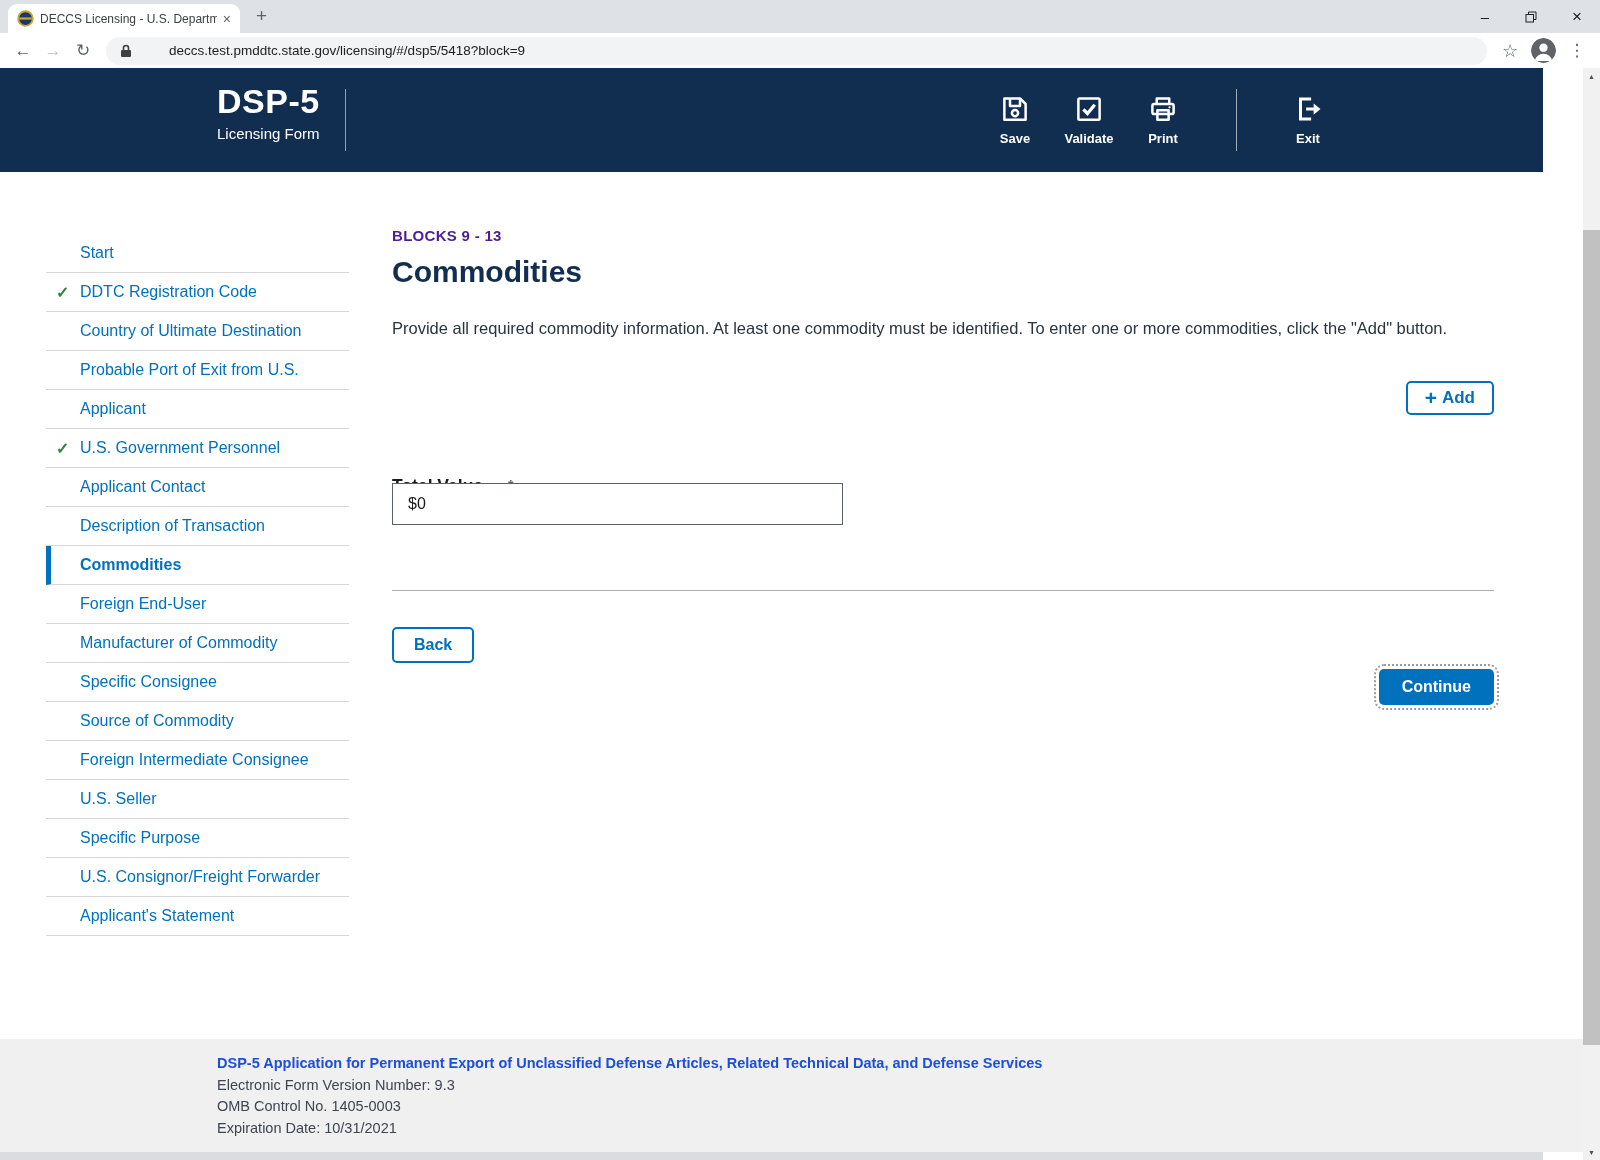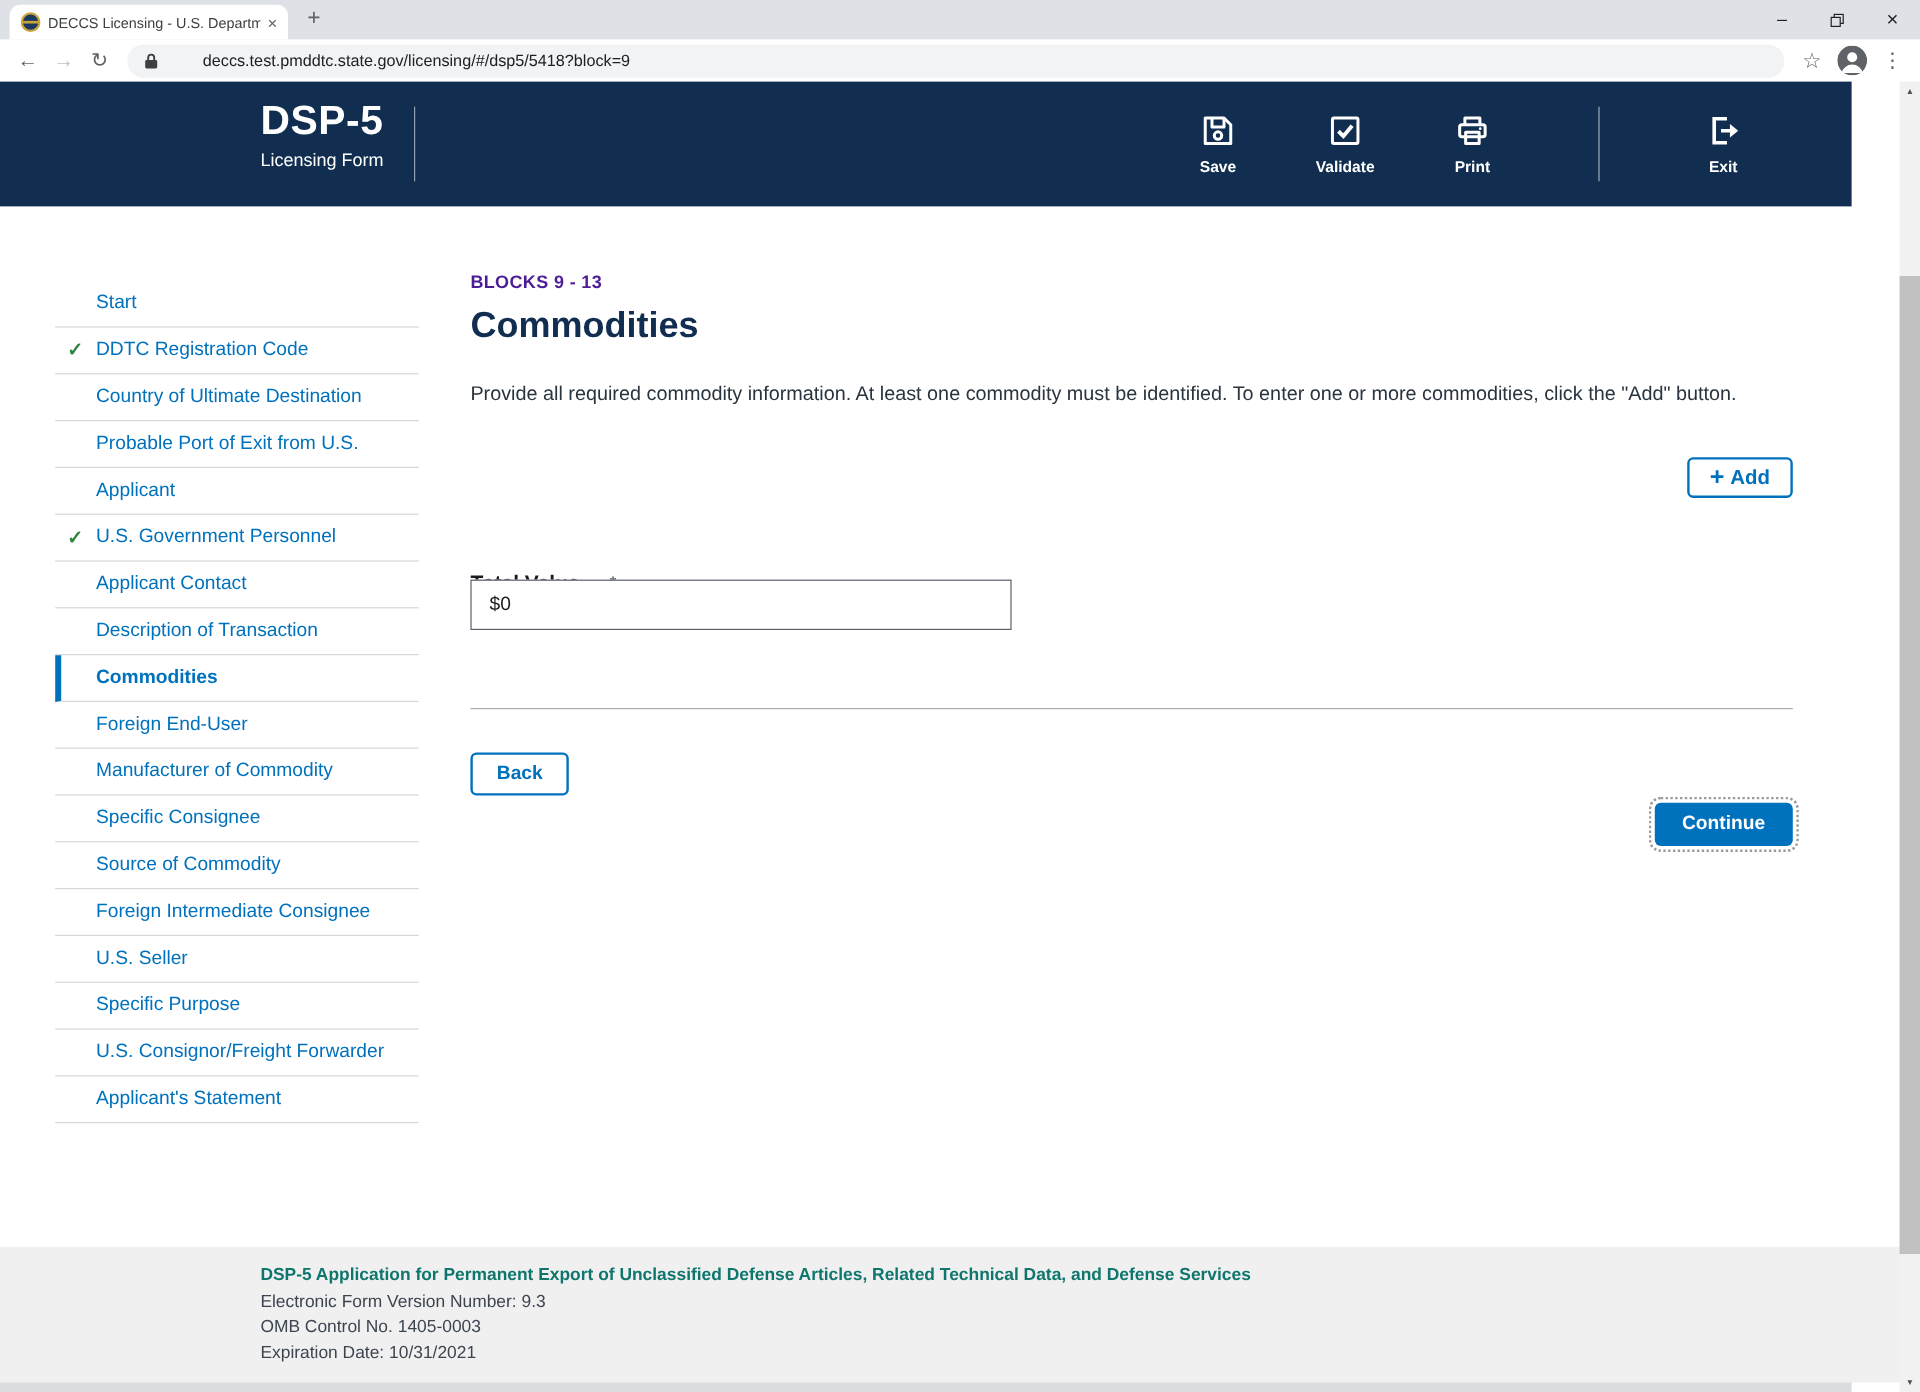--- a/index.html
+++ b/index.html
@@ -25,21 +25,21 @@
   .url-text{font-size:13.5px;color:#202124;margin-left:9px;}
   .tool-icon{width:30px;text-align:center;font-size:17px;color:#5f6368;cursor:pointer;}
   .avatar{width:25px;height:25px;border-radius:50%;overflow:hidden;margin:0 6px;cursor:pointer;}
 
   
   .app-header{position:absolute;top:68px;left:0;width:1543px;height:104px;background:#112e51;}
   .brand{position:absolute;left:217px;top:15px;color:#fff;}
   .brand-title{font-size:34px;font-weight:bold;line-height:1.1;letter-spacing:.5px;}
   .brand-sub{font-size:15px;margin-top:5px;}
   .brand-divider{position:absolute;left:345px;top:21px;width:1px;height:62px;background:rgba(255,255,255,.55);}
-  .hdr-actions{position:absolute;left:978px;top:0;height:104px;display:flex;align-items:center;gap:32px;}
+  .hdr-actions{position:absolute;left:978px;top:0;height:104px;display:flex;align-items:center;}
   .hdr-btn{width:74px;display:flex;flex-direction:column;align-items:center;gap:7px;
            color:#fff;background:none;border:none;cursor:pointer;font-family:inherit;}
   .hdr-btn span{font-size:13px;font-weight:bold;color:#fff;}
   .hdr-divider{width:1px;height:62px;background:rgba(255,255,255,.6);margin:0 36px;}
   .hdr-exit{width:70px;}
 
   
   .sidebar{position:absolute;left:30px;top:218px;width:303px;margin:16px;padding:0;list-style:none;}
   .nav-item{position:relative;height:39px;display:flex;align-items:center;padding-left:34px;
             box-sizing:border-box;border-bottom:1px solid #d6d7d9;color:#0071bc;font-size:16px;cursor:pointer;}
@@ -66,21 +66,21 @@
   .btn-back{position:absolute;top:627px;left:0;background:#fff;border:2px solid #0071bc;border-radius:5px;
            color:#0071bc;font-weight:bold;font-size:16px;padding:7px 20px;cursor:pointer;font-family:inherit;}
   .btn-continue{position:absolute;top:627px;right:0;background:#0071bc;border:none;border-radius:5px;
            color:#fff;font-weight:bold;font-size:16px;padding:9px 23px;cursor:pointer;font-family:inherit;
            outline:2px dotted #9b9b9b;outline-offset:3px;margin-top:42px;}
 
   
   .footer{position:absolute;left:0;top:1039px;width:1600px;height:113px;background:#f0f0f0;
           box-sizing:border-box;padding:14px 0 0 217px;}
   .footer div{font-size:14.5px;color:#3d4551;line-height:21.5px;}
-  .footer .bold{font-weight:bold;color:#0f766e;}
+  .footer .bold{font-weight:bold;color:#1d4ed8;}
   .bottom-strip{position:absolute;left:0;top:1152px;width:1543px;height:8px;background:#dadce0;}
 
   
   .scrollbar{position:absolute;right:0;top:68px;width:17px;height:1092px;background:#f1f1f1;}
   .sb-arrow{position:absolute;left:0;width:17px;height:16px;display:flex;align-items:center;
             justify-content:center;font-size:7px;color:#505050;cursor:pointer;}
   .sb-up{top:0;} .sb-down{bottom:0;}
   .sb-thumb{position:absolute;left:0;top:162px;width:17px;height:815px;background:#c1c1c1;cursor:pointer;}
 </style>
 </head>

